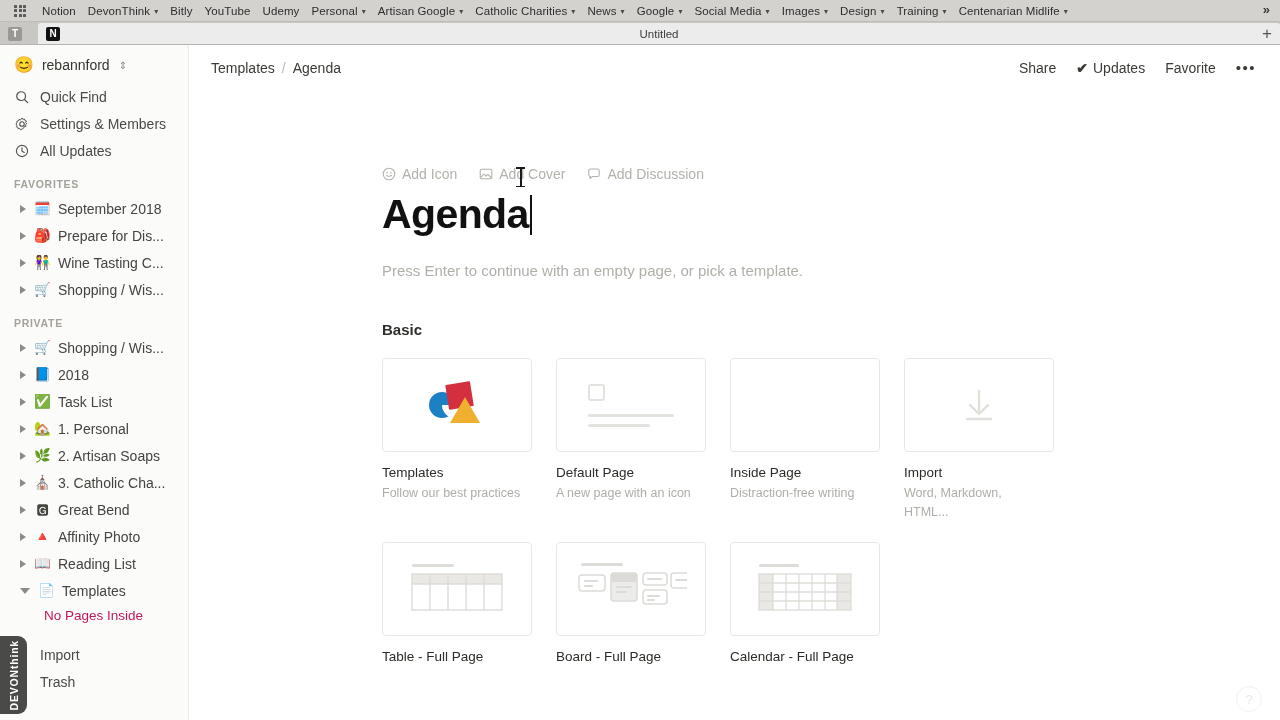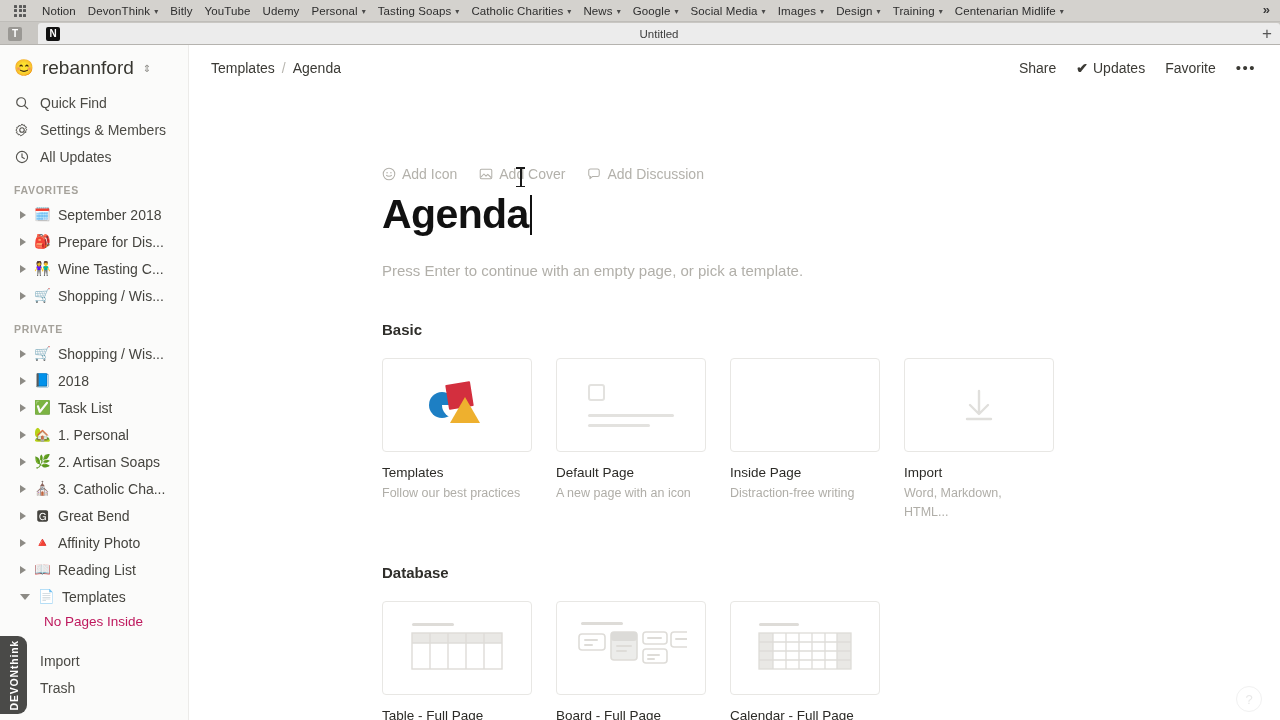--- a/index.html
+++ b/index.html
@@ -78,21 +78,21 @@
     position: absolute; top: 45px; left: 0; width: 189px; height: 675px;
     background: #fbfbfa;
     border-right: 1px solid #ecebe9;
     overflow: hidden;
   }
   .ws-header {
     display: flex; align-items: center; gap: 8px;
     padding: 12px 14px 10px 14px;
   }
   .ws-emoji { font-size: 16px; line-height: 1; }
-  .ws-name { font-size: 19px; color: #36352f; font-weight: 400; }
+  .ws-name { font-size: 14px; color: #36352f; font-weight: 400; }
   .ws-chev { font-size: 10px; color: #8e8d88; margin-left: 1px; }
 
   .nav-item {
     display: flex; align-items: center; gap: 11px;
     padding: 4px 14px; height: 27px;
     font-size: 14px; color: #4b4a45;
   }
   .nav-icon { width: 15px; height: 15px; flex: none; color: #54534e; display:flex; align-items:center; justify-content:center;}
   .nav-icon svg { display:block; }
 
@@ -247,21 +247,21 @@
         <span>YouTube</span>
       </div>
     <div class="bm">
         <span>Udemy</span>
       </div>
     <div class="bm">
         <span>Personal</span>
         <span class="caret">▾</span>
       </div>
     <div class="bm">
-        <span>Tasting Soaps</span>
+        <span>Artisan Google</span>
         <span class="caret">▾</span>
       </div>
     <div class="bm">
         <span>Catholic Charities</span>
         <span class="caret">▾</span>
       </div>
     <div class="bm">
         <span>News</span>
         <span class="caret">▾</span>
       </div>
@@ -536,21 +536,20 @@
             <svg width="44" height="44" viewBox="0 0 44 44">
               <path d="M22 8v22M13 22l9 9 9-9M10 36h24" fill="none" stroke="#e0dfdc" stroke-width="2.4" stroke-linecap="round" stroke-linejoin="round"></path>
             </svg>
           </div>
           <div class="card-name">Import</div>
           <div class="card-desc" style="max-width:110px">Word, Markdown, HTML...</div>
         </div>
 
       </div>
 
-      <div class="sec-title">Database</div>
       <div class="card-row">
 
         <div class="card">
           <div class="card-box">
             <svg width="106" height="62" viewBox="0 0 106 62">
               <rect x="8" y="6" width="42" height="3" rx="1.5" fill="#dedcd8"></rect>
               <rect x="8" y="16" width="90" height="10" fill="#e9e8e5"></rect>
               <g fill="none" stroke="#dedcd8" stroke-width="1.4">
                 <rect x="8" y="16" width="90" height="36"></rect>
                 <line x1="26" y1="16" x2="26" y2="52"></line>

